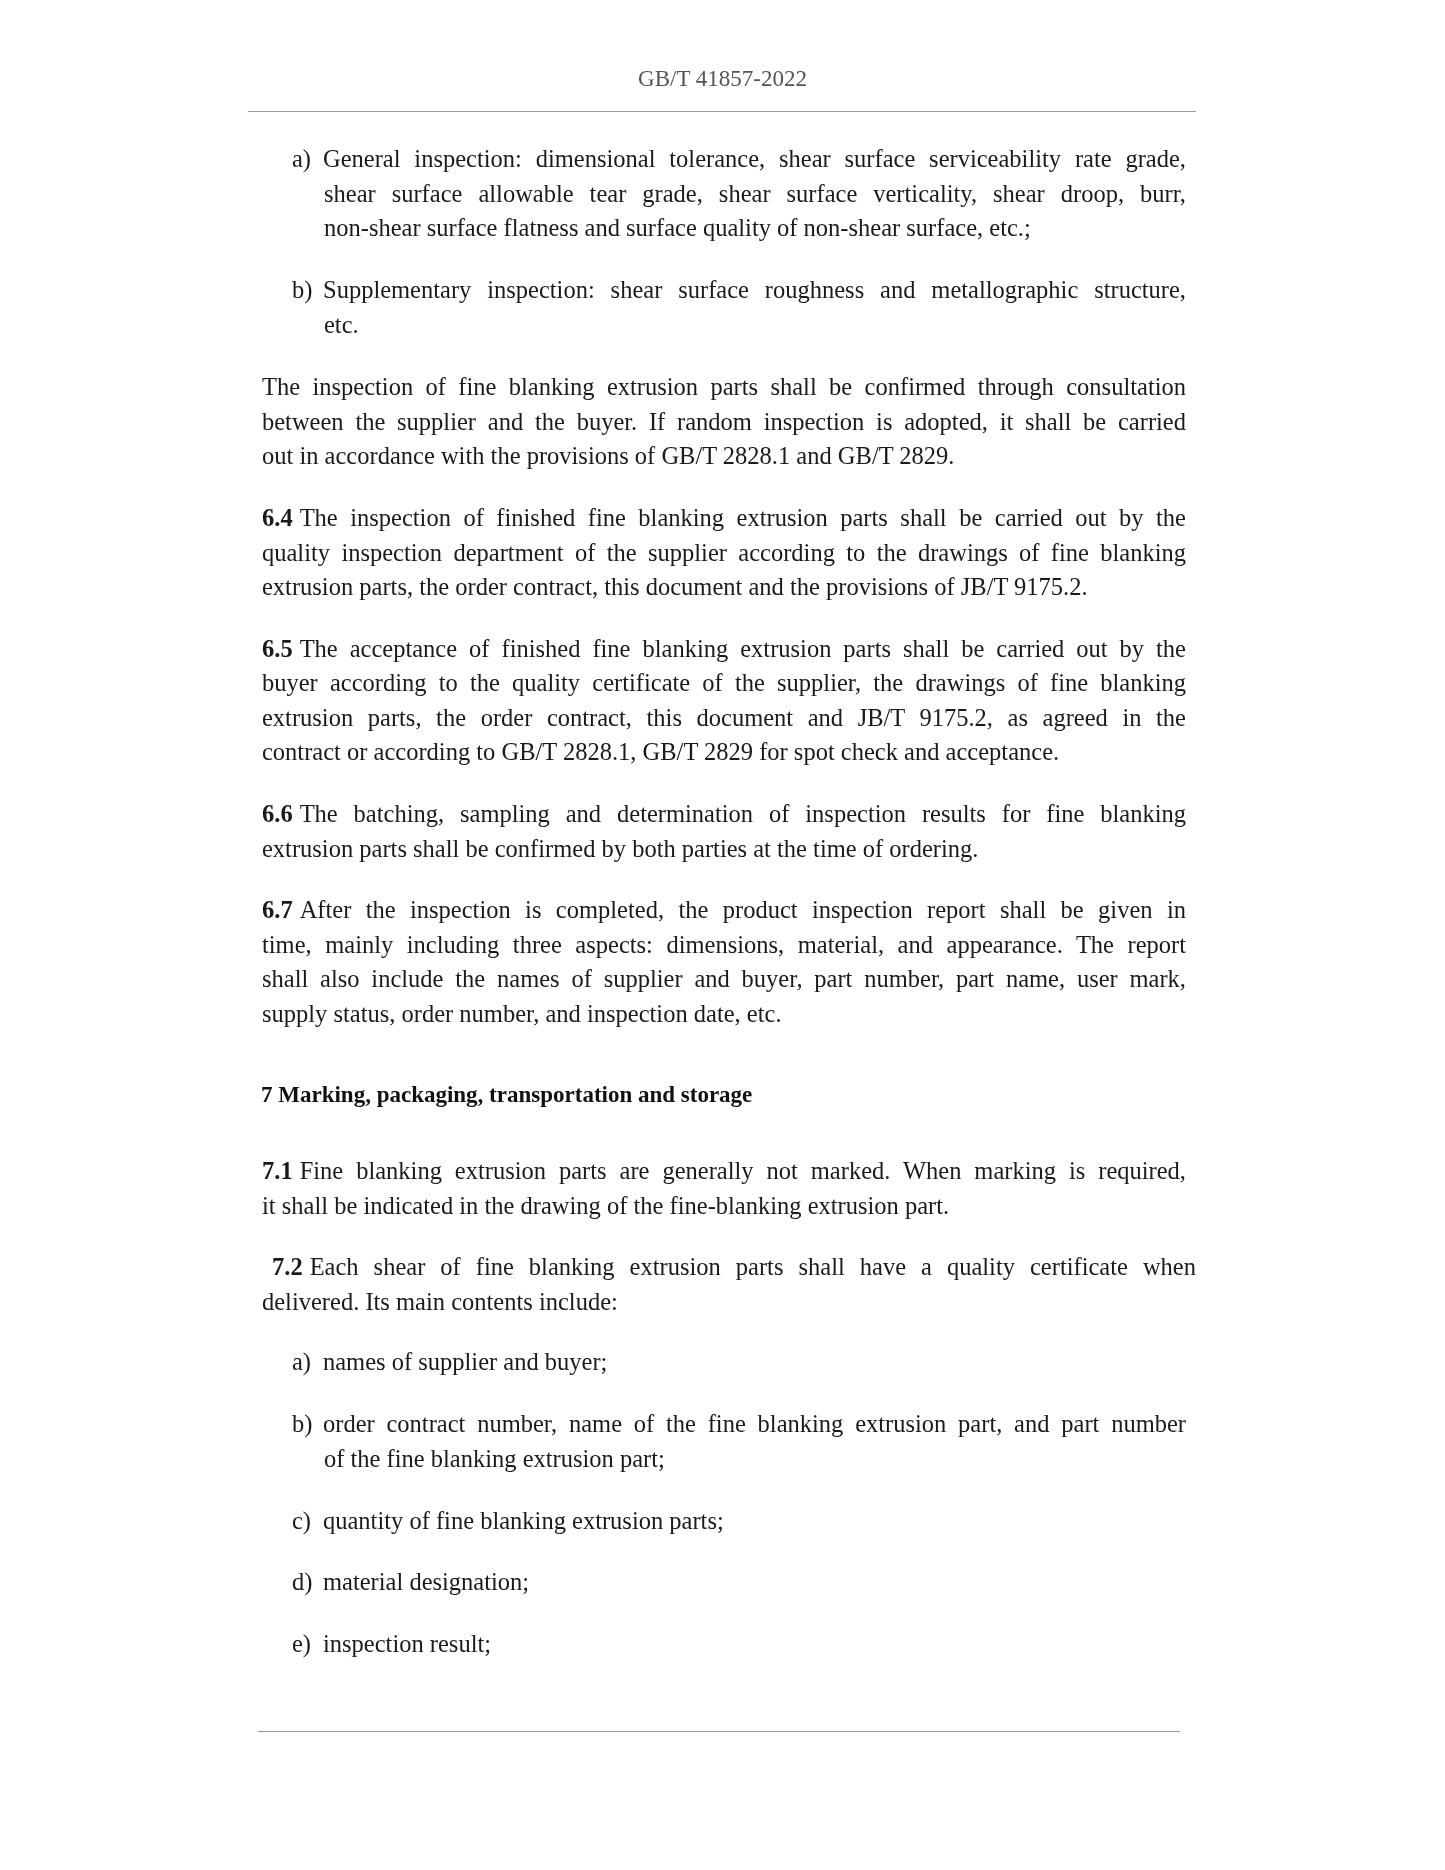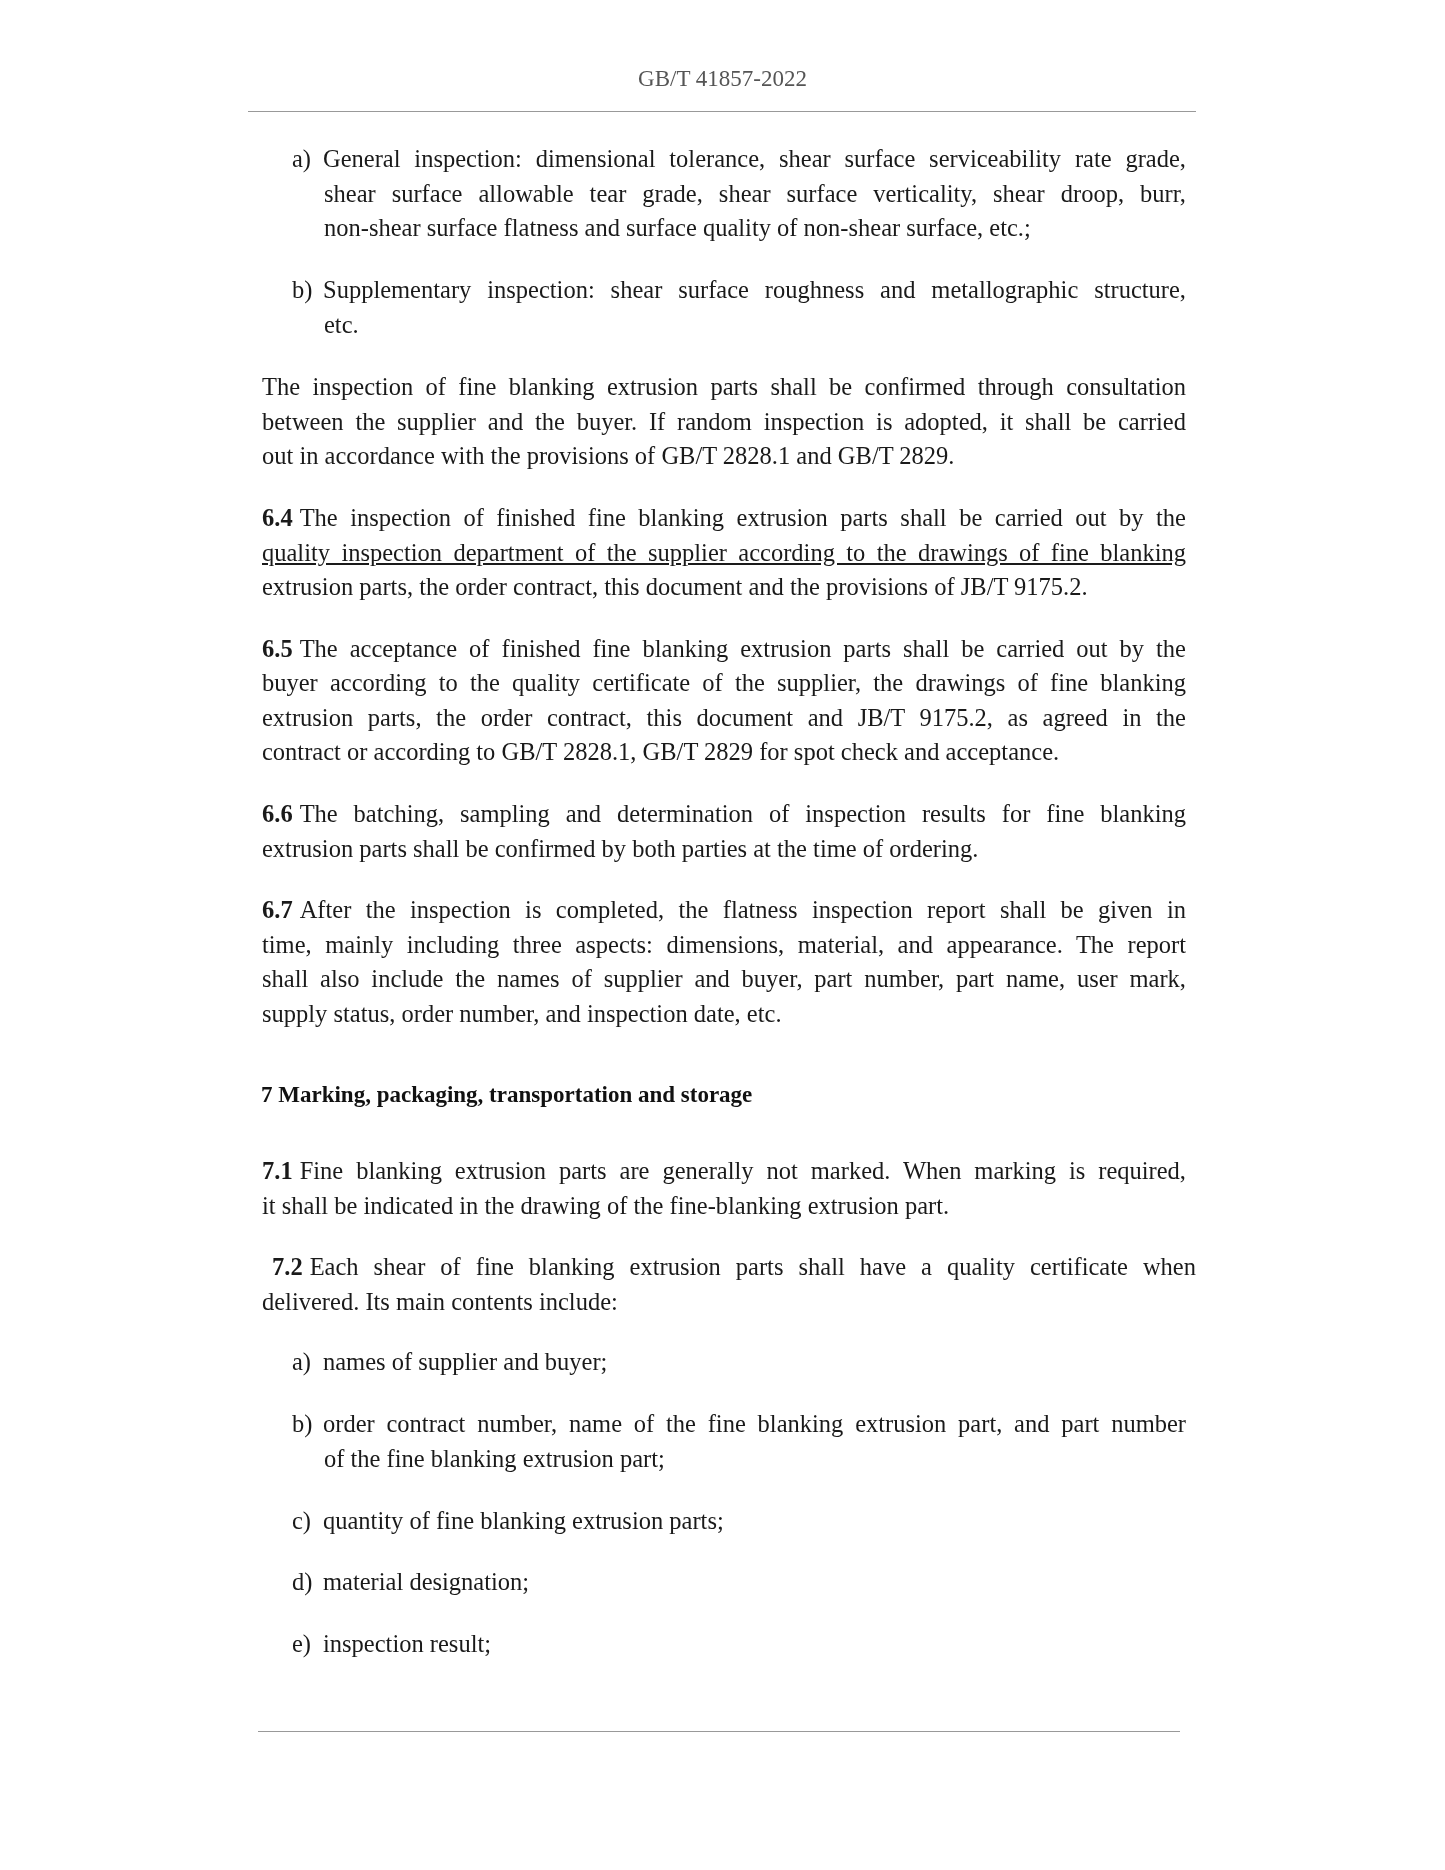--- a/index.html
+++ b/index.html
@@ -59,40 +59,40 @@
   <div class="line" style="left:324px; top:310px;">etc.</div>
 
   <div class="line just" style="left:262px; top:372px; width:924px;">The inspection of fine blanking extrusion parts shall be confirmed through consultation</div>
   <div class="line just" style="left:262px; top:407px; width:924px;">between the supplier and the buyer. If random inspection is adopted, it shall be carried</div>
   <div class="line" style="left:262px; top:441px;">out in accordance with the provisions of GB/T 2828.1 and GB/T 2829.</div>
 
   <div class="line" style="left:262px; top:503px; width:924px; display:flex; justify-content:space-between;">
     <b>6.4</b>
     <span class="just-inline" style="flex:1; margin-left:7px; text-align:justify; text-align-last:justify; white-space:normal;">The inspection of finished fine blanking extrusion parts shall be carried out by the</span>
   </div>
-  <div class="line just" style="left:262px; top:538px; width:924px;text-decoration:underline;">quality inspection department of the supplier according to the drawings of fine blanking</div>
+  <div class="line just" style="left:262px; top:538px; width:924px;">quality inspection department of the supplier according to the drawings of fine blanking</div>
   <div class="line" style="left:262px; top:572px;">extrusion parts, the order contract, this document and the provisions of JB/T 9175.2.</div>
 
   <div class="line" style="left:262px; top:634px; width:924px; display:flex;">
     <b>6.5</b>
     <span style="flex:1; margin-left:7px; text-align:justify; text-align-last:justify; white-space:normal;">The acceptance of finished fine blanking extrusion parts shall be carried out by the</span>
   </div>
   <div class="line just" style="left:262px; top:668px; width:924px;">buyer according to the quality certificate of the supplier, the drawings of fine blanking</div>
   <div class="line just" style="left:262px; top:703px; width:924px;">extrusion parts, the order contract, this document and JB/T 9175.2, as agreed in the</div>
   <div class="line" style="left:262px; top:737px;">contract or according to GB/T 2828.1, GB/T 2829 for spot check and acceptance.</div>
 
   <div class="line" style="left:262px; top:799px; width:924px; display:flex;">
     <b>6.6</b>
     <span style="flex:1; margin-left:7px; text-align:justify; text-align-last:justify; white-space:normal;">The batching, sampling and determination of inspection results for fine blanking</span>
   </div>
   <div class="line" style="left:262px; top:834px;">extrusion parts shall be confirmed by both parties at the time of ordering.</div>
 
   <div class="line" style="left:262px; top:895px; width:924px; display:flex;">
     <b>6.7</b>
-    <span style="flex:1; margin-left:7px; text-align:justify; text-align-last:justify; white-space:normal;">After the inspection is completed, the flatness inspection report shall be given in</span>
+    <span style="flex:1; margin-left:7px; text-align:justify; text-align-last:justify; white-space:normal;">After the inspection is completed, the product inspection report shall be given in</span>
   </div>
   <div class="line just" style="left:262px; top:930px; width:924px;">time, mainly including three aspects: dimensions, material, and appearance. The report</div>
   <div class="line just" style="left:262px; top:964px; width:924px;">shall also include the names of supplier and buyer, part number, part name, user mark,</div>
   <div class="line" style="left:262px; top:999px;">supply status, order number, and inspection date, etc.</div>
 
   <div class="heading">7 Marking, packaging, transportation and storage</div>
 
   <div class="line" style="left:262px; top:1156px; width:924px; display:flex;">
     <b>7.1</b>
     <span style="flex:1; margin-left:7px; text-align:justify; text-align-last:justify; white-space:normal;">Fine blanking extrusion parts are generally not marked. When marking is required,</span>

